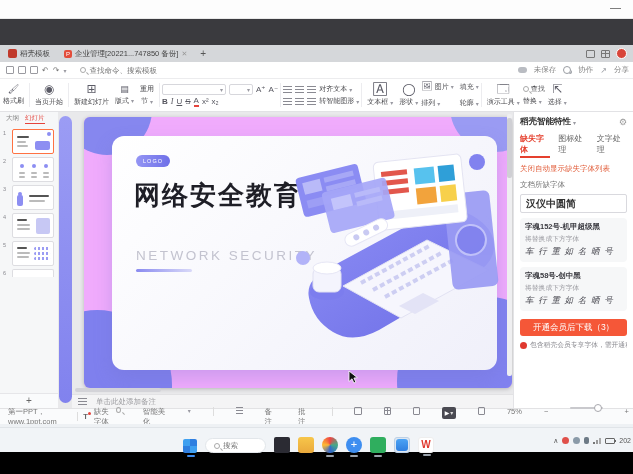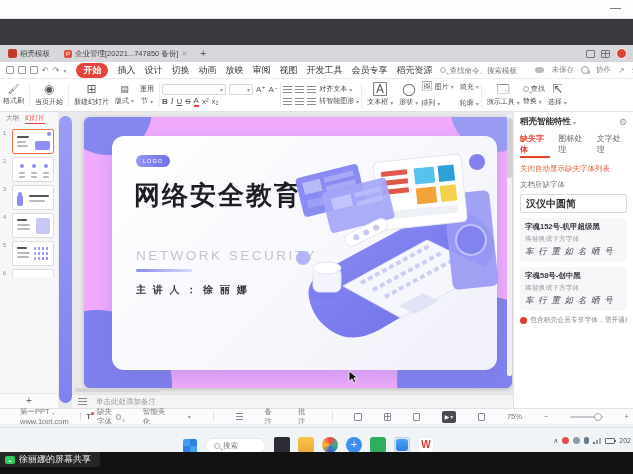--- a/index.html
+++ b/index.html
@@ -108,26 +108,26 @@
   .p-curfont{margin-top:4px;border:1px solid #d9d9de;border-radius:2px;height:19px;line-height:17px;padding-left:5px;font-size:10px;font-weight:bold;color:#333;background:#fff;}
   .fcard{margin-top:5px;background:#f6f7f8;border-radius:4px;padding:4px 5px;}
   .fcard .nm{font-size:7.5px;font-weight:bold;color:#3c3c42;}
   .fcard .hint{font-size:6.8px;color:#9a9aa0;margin-top:2px;}
   .fcard .pv{font-size:8.5px;color:#4c4c54;margin-top:2px;font-family:"DejaVu Serif",serif;font-style:italic;letter-spacing:1px;}
   .p-btn{margin-top:8px;height:17px;background:#f55738;border-radius:3px;color:#fff;text-align:center;line-height:17px;font-size:8.5px;}
   .p-note{margin-top:4px;display:flex;align-items:center;gap:3px;font-size:6.8px;color:#8a8a90;white-space:nowrap;overflow:hidden;}
   .reddot{flex:0 0 auto;width:7px;height:7px;border-radius:50%;background:#e0392f;}
 
   
-  .statusbar{left:0;top:408px;width:633px;height:16px;background:#fafbfc;border-top:1px solid #e2e2e4;display:flex;align-items:center;font-size:7.5px;color:#777;padding-left:12px;}
+  .statusbar{left:0;top:408px;width:633px;height:16px;background:#fafbfc;border-top:1px solid #e2e2e4;display:flex;align-items:center;font-size:7.5px;color:#777;}
   .st-left{display:flex;align-items:center;gap:6px;padding-left:8px;}
   .vdiv{width:1px;height:9px;background:#ddd;}
   .Tmark{font-weight:bold;color:#666;position:relative;}
   .Tmark:after{content:"";position:absolute;right:-3px;top:0;width:3px;height:3px;border-radius:50%;background:#e5443c;}
-  .st-right{margin-left:auto;display:flex;align-items:center;gap:22px;padding-right:4px;}
+  .st-right{margin-left:auto;display:flex;align-items:flex-start;gap:22px;padding-right:4px;}
   .viewic{width:9px;height:8px;border:1px solid #8a8a92;border-radius:1px;}
   .viewic.v2{background:linear-gradient(#8a8a92,#8a8a92) 50% 0/1px 100% no-repeat,linear-gradient(#8a8a92,#8a8a92) 0 50%/100% 1px no-repeat;}
   .playbtn{width:17px;height:12px;background:#4a4a52;border-radius:2px;color:#fff;font-size:6px;display:flex;align-items:center;justify-content:center;gap:1px;}
   .slider{width:42px;height:2px;background:#c9c9cd;border-radius:1px;position:relative;}
   .knob{position:absolute;left:24px;top:-3px;width:8px;height:8px;border-radius:50%;background:#fff;border:1px solid #a8a8ae;}
 
   
   .gap{left:0;top:424px;width:633px;height:3px;background:#eef1f4;}
   .taskbar{left:0;top:427px;width:633px;height:25px;background:#f1f4f7;border-top:1px solid #e0e4e8;}
   .tb-center{position:absolute;left:183px;top:0;height:25px;display:flex;align-items:flex-end;gap:8px;}
@@ -179,33 +179,20 @@
 
   <div class="abs menubar">
     <div class="qat">
       <span class="qbox"></span>
       <span class="qbox"></span>
       <span class="qbox"></span>
       <span class="qarr">↶</span>
       <span class="qarr">↷</span>
       <span class="caret">▾</span>
     </div>
-    <div class="menus">
-      <span class="mi active">开始</span>
-      <span class="mi">插入</span>
-      <span class="mi">设计</span>
-      <span class="mi">切换</span>
-      <span class="mi">动画</span>
-      <span class="mi">放映</span>
-      <span class="mi">审阅</span>
-      <span class="mi">视图</span>
-      <span class="mi">开发工具</span>
-      <span class="mi">会员专享</span>
-      <span class="mi">稻壳资源</span>
-    </div>
     <div class="msearch">
       <span class="mag"></span>
       <input placeholder="查找命令、搜索模板" style="">
     </div>
     <div class="mb-right">
       <span class="ic-cloud"></span>
       <span>未保存</span>
       <span class="ic-people"></span>
       <span>协作</span>
       <span class="ic-share">↗</span>
@@ -424,21 +411,20 @@
         <span class="blob" style="right:-28px;top:-55px;width:90px;height:90px;background:#9a9bf3;"></span>
         <span class="blob" style="right:-55px;bottom:-78px;width:170px;height:170px;background:#8182ef;"></span>
         <span class="blob" style="right:102px;top:48px;width:8px;height:8px;background:#7576ec;"></span>
         <span class="ring" style="right:20px;bottom:24px;"></span>
 
         <div class="card">
           <span class="badge">LOGO</span>
           <div class="s-title">网络安全教育</div>
           <div class="s-sub">NETWORK SECURITY</div>
           <span class="s-line"></span>
-          <div class="s-pres">主 讲 人 ：  徐 丽 娜</div>
 
           <svg class="illu" width="222" height="222" viewBox="0 0 222 222">
             <defs>
               <linearGradient id="g1" x1="0" y1="0" x2="1" y2="1">
                 <stop offset="0" stop-color="#8d8ef5"></stop>
                   <stop offset="1" stop-color="#6c6de6"></stop>
               </linearGradient>
             </defs>
             <path d="M28,158 Q24,140 48,128 L148,74 Q170,63 192,76 Q214,89 213,108 Q212,124 192,135 L98,190 Q72,204 52,192 Q32,180 28,158 Z" fill="url(#g1)"></path>
             <path d="M62,146 L146,100 L208,130 L120,178 Z" fill="#f6f6fd" stroke="#e2e2f3"></path>
@@ -518,20 +504,21 @@
       <div class="fcard">
         <div class="nm">字魂152号-机甲超级黑</div>
         <div class="hint">将替换成下方字体</div>
         <div class="pv">车 行 重 如 名 晒 号</div>
       </div>
       <div class="fcard">
         <div class="nm">字魂58号-创中黑</div>
         <div class="hint">将替换成下方字体</div>
         <div class="pv">车 行 重 如 名 晒 号</div>
       </div>
+      <div class="p-btn">开通会员后下载（3）</div>
       <div class="p-note">
         <span class="reddot"></span>
         <span>包含稻壳会员专享字体，需开通稻壳会</span>
       </div>
     </div>
   </div>
 
   <div class="abs statusbar">
     <div class="st-left">
       <span>第一PPT，www.1ppt.com</span>
@@ -588,19 +575,13 @@
       <span>∧</span>
       <span class="tdot" style="background:#e0504a;"></span>
       <span class="tdot" style="background:#8a9aa8;"></span>
       <span class="tdot" style="background:#6d7a86;border-radius:2px;width:5px;"></span>
       <span class="wifi"></span>
       <span class="batt"></span>
       <span>202</span>
     </div>
   </div>
 
-  <div class="abs sharebar">
-    <div class="sharepill">
-      <span class="greenic"></span>
-      <span>徐丽娜的屏幕共享</span>
-    </div>
-  </div>
 </div>
 
 </body></html>

